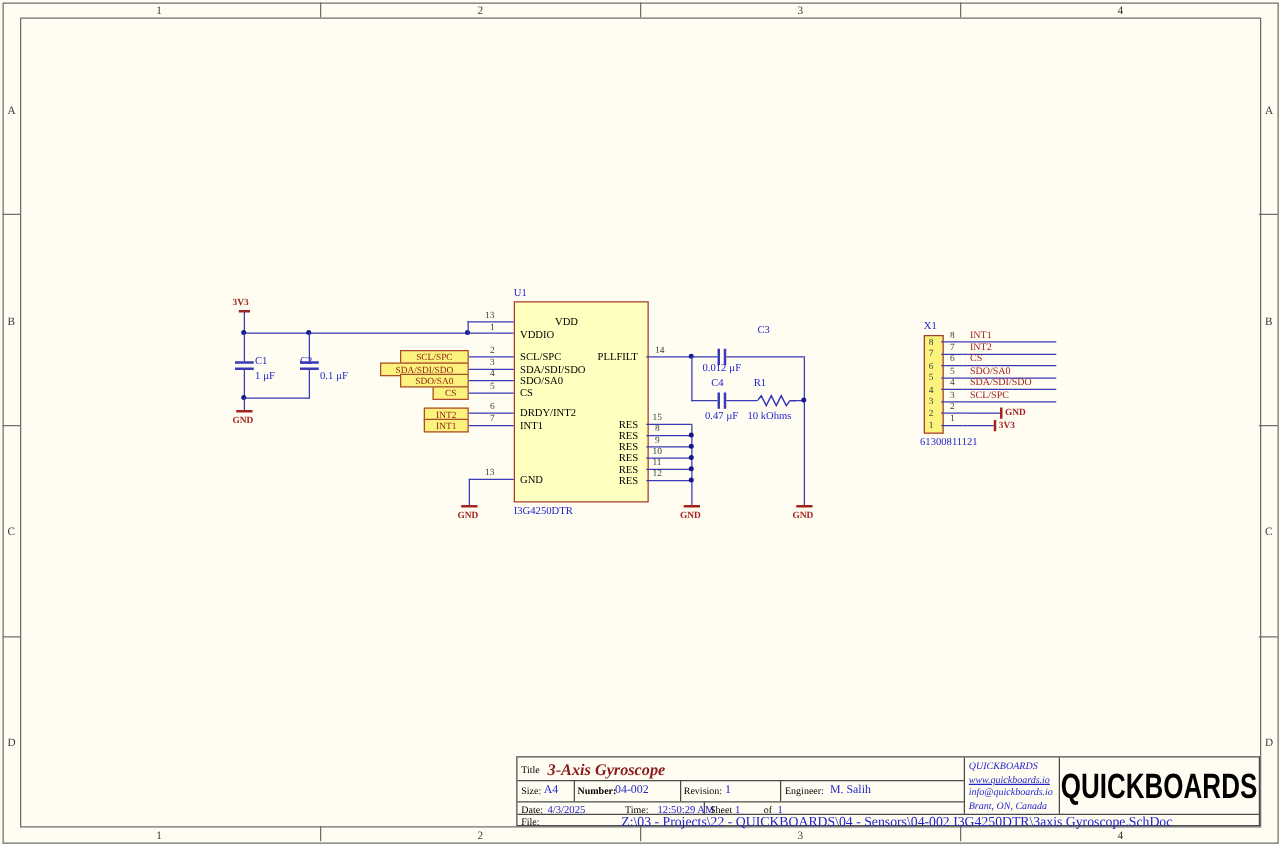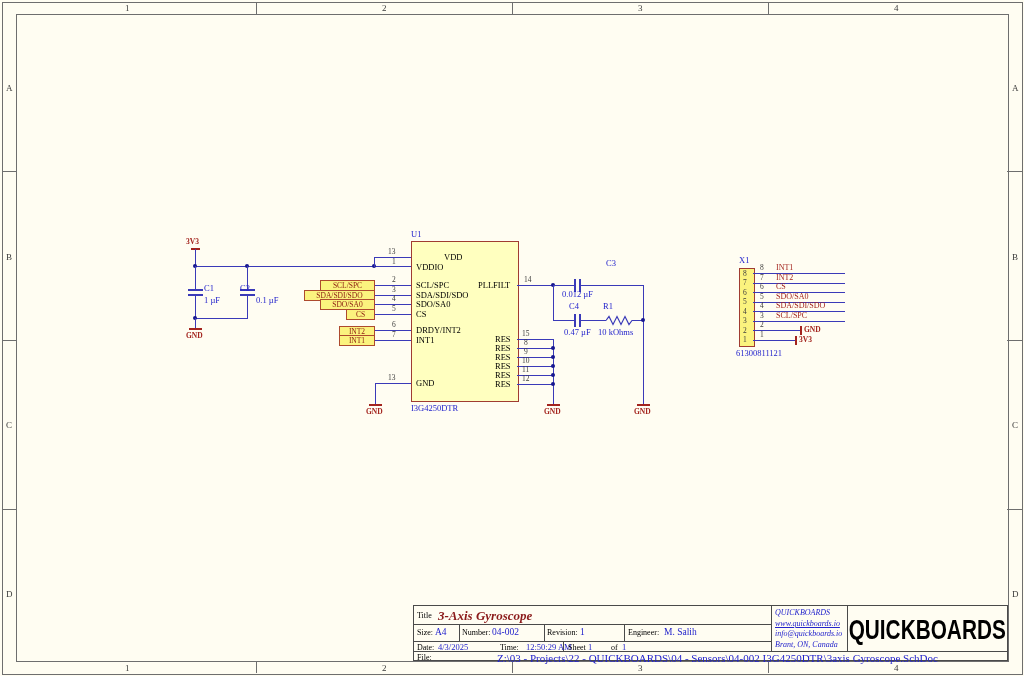--- a/index.html
+++ b/index.html
@@ -272,21 +272,21 @@
     <div class="abs tb-line-v" style="left:45px;top:18px;height:17px;"></div>
     <div class="abs tb-line-v" style="left:130px;top:18px;height:17px;"></div>
     <div class="abs tb-line-v" style="left:210px;top:18px;height:17px;"></div>
     <div class="abs tb-line-v" style="left:149px;top:35px;height:10px;"></div>
 
     <div class="abs tb-lab" style="left:3px;top:6px;">Title</div>
     <div class="abs tb-title" style="left:24px;top:3px;">3-Axis Gyroscope</div>
 
     <div class="abs tb-lab" style="left:3px;top:23px;">Size:</div>
     <div class="abs tb-val" style="left:21px;top:22px;">A4</div>
-    <div class="abs tb-lab" style="left:48px;top:23px;">Number:</div>
+    <div class="abs tb-lab" style="left:48px;top:23px;font-weight:bold;">Number:</div>
     <div class="abs tb-val" style="left:78px;top:22px;">04-002</div>
     <div class="abs tb-lab" style="left:133px;top:23px;">Revision:</div>
     <div class="abs tb-val" style="left:166px;top:22px;">1</div>
     <div class="abs tb-lab" style="left:214px;top:23px;">Engineer:</div>
     <div class="abs tb-val" style="left:250px;top:22px;">M. Salih</div>
 
     <div class="abs tb-lab" style="left:3px;top:38px;">Date:</div>
     <div class="abs tb-val" style="left:24px;top:37px;font-size:8.5px;">4/3/2025</div>
     <div class="abs tb-lab" style="left:86px;top:38px;">Time:</div>
     <div class="abs tb-val" style="left:112px;top:37px;font-size:8.5px;">12:50:29 AM</div>

